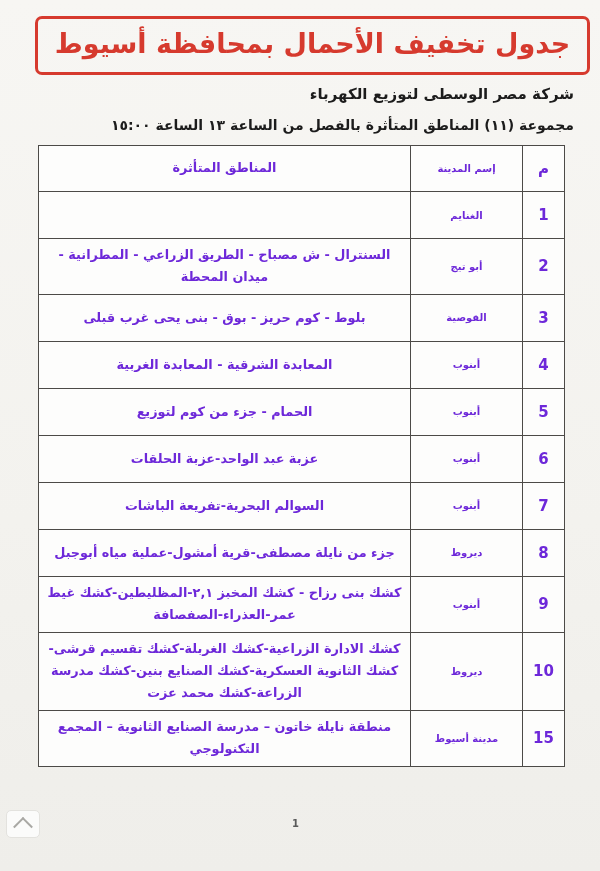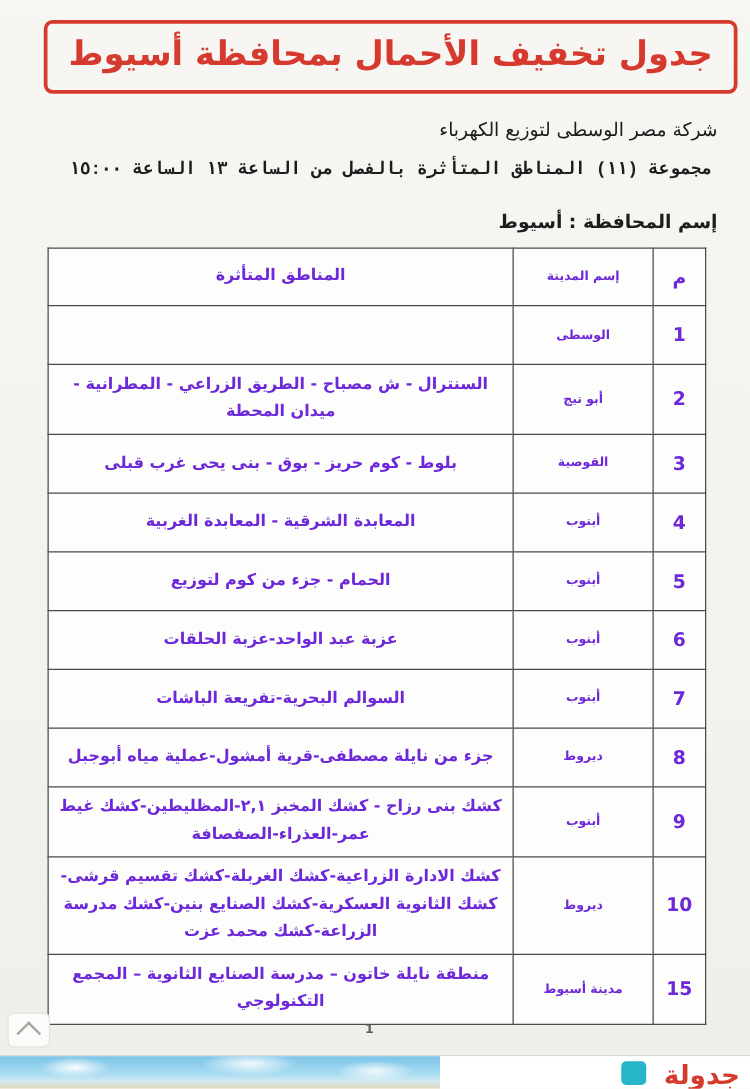--- a/index.html
+++ b/index.html
@@ -27,22 +27,22 @@
   }
   .title-box .title-text {
     color:#d63a2e;
     font-size:27px;
     font-weight:bold;
     letter-spacing:0;
   }
 
   
   .meta { direction:rtl; margin:0 26px 0 26px; }
-  .company-line { margin-top:20px; font-size:15px; font-weight:normal; text-align:right; }
-  .group-line   { margin-top:14px; font-size:14px; font-weight:bold; text-align:center;font-family:Liberation Mono, monospace; }
+  .company-line { margin-top:10px; font-size:15px; font-weight:bold; text-align:right; }
+  .group-line   { margin-top:14px; font-size:14px; font-weight:bold; text-align:right; }
   .gov-line     { margin-top:24px; font-size:15px; font-weight:bold; text-align:right; }
 
   
   table.areas-table {
     direction:rtl;
     border-collapse:collapse;
     margin:12px 35px 0 auto;
     width:527px;
     background:#fdfdfc;
     table-layout:fixed;
@@ -122,35 +122,34 @@
 
 <div class="scan-page">
 
   <div class="title-box">
     <span class="title-text">جدول تخفيف الأحمال بمحافظة أسيوط</span>
   </div>
 
   <div class="meta">
     <div class="company-line">شركة مصر الوسطى لتوزيع الكهرباء</div>
     <div class="group-line">مجموعة (١١)   المناطق المتأثرة بالفصل من الساعة ١٣ الساعة ١٥:٠٠</div>
-    <div class="gov-line">إسم المحافظة : أسيوط</div>
   </div>
 
   <table class="areas-table">
     <thead>
       <tr>
         <th class="col-num">م</th>
         <th class="col-city">إسم المدينة</th>
         <th class="col-areas">المناطق المتأثرة</th>
       </tr>
     </thead>
     <tbody>
         <tr>
           <td class="col-num">1</td>
-          <td class="col-city">الوسطى</td>
+          <td class="col-city">الغنايم</td>
           <td class="col-areas"></td>
         </tr>
         <tr>
           <td class="col-num">2</td>
           <td class="col-city">أبو تيج</td>
           <td class="col-areas">السنترال - ش مصباح - الطريق الزراعي - المطرانية - ميدان المحطة</td>
         </tr>
         <tr>
           <td class="col-num">3</td>
           <td class="col-city">القوصية</td>
@@ -198,21 +197,14 @@
         </tr>
       </tbody>
   </table>
 
   <span class="page-number">1</span>
 
   <div class="scroll-top-btn">
     <span class="chev"></span>
   </div>
 
-  <div class="bottom-banner">
-    <div class="banner-photo"></div>
-    <div class="banner-right">
-      <span class="banner-badge"></span>
-      <span class="banner-title">جدولة</span>
-    </div>
-  </div>
 
 </div>
 
 </body></html>

